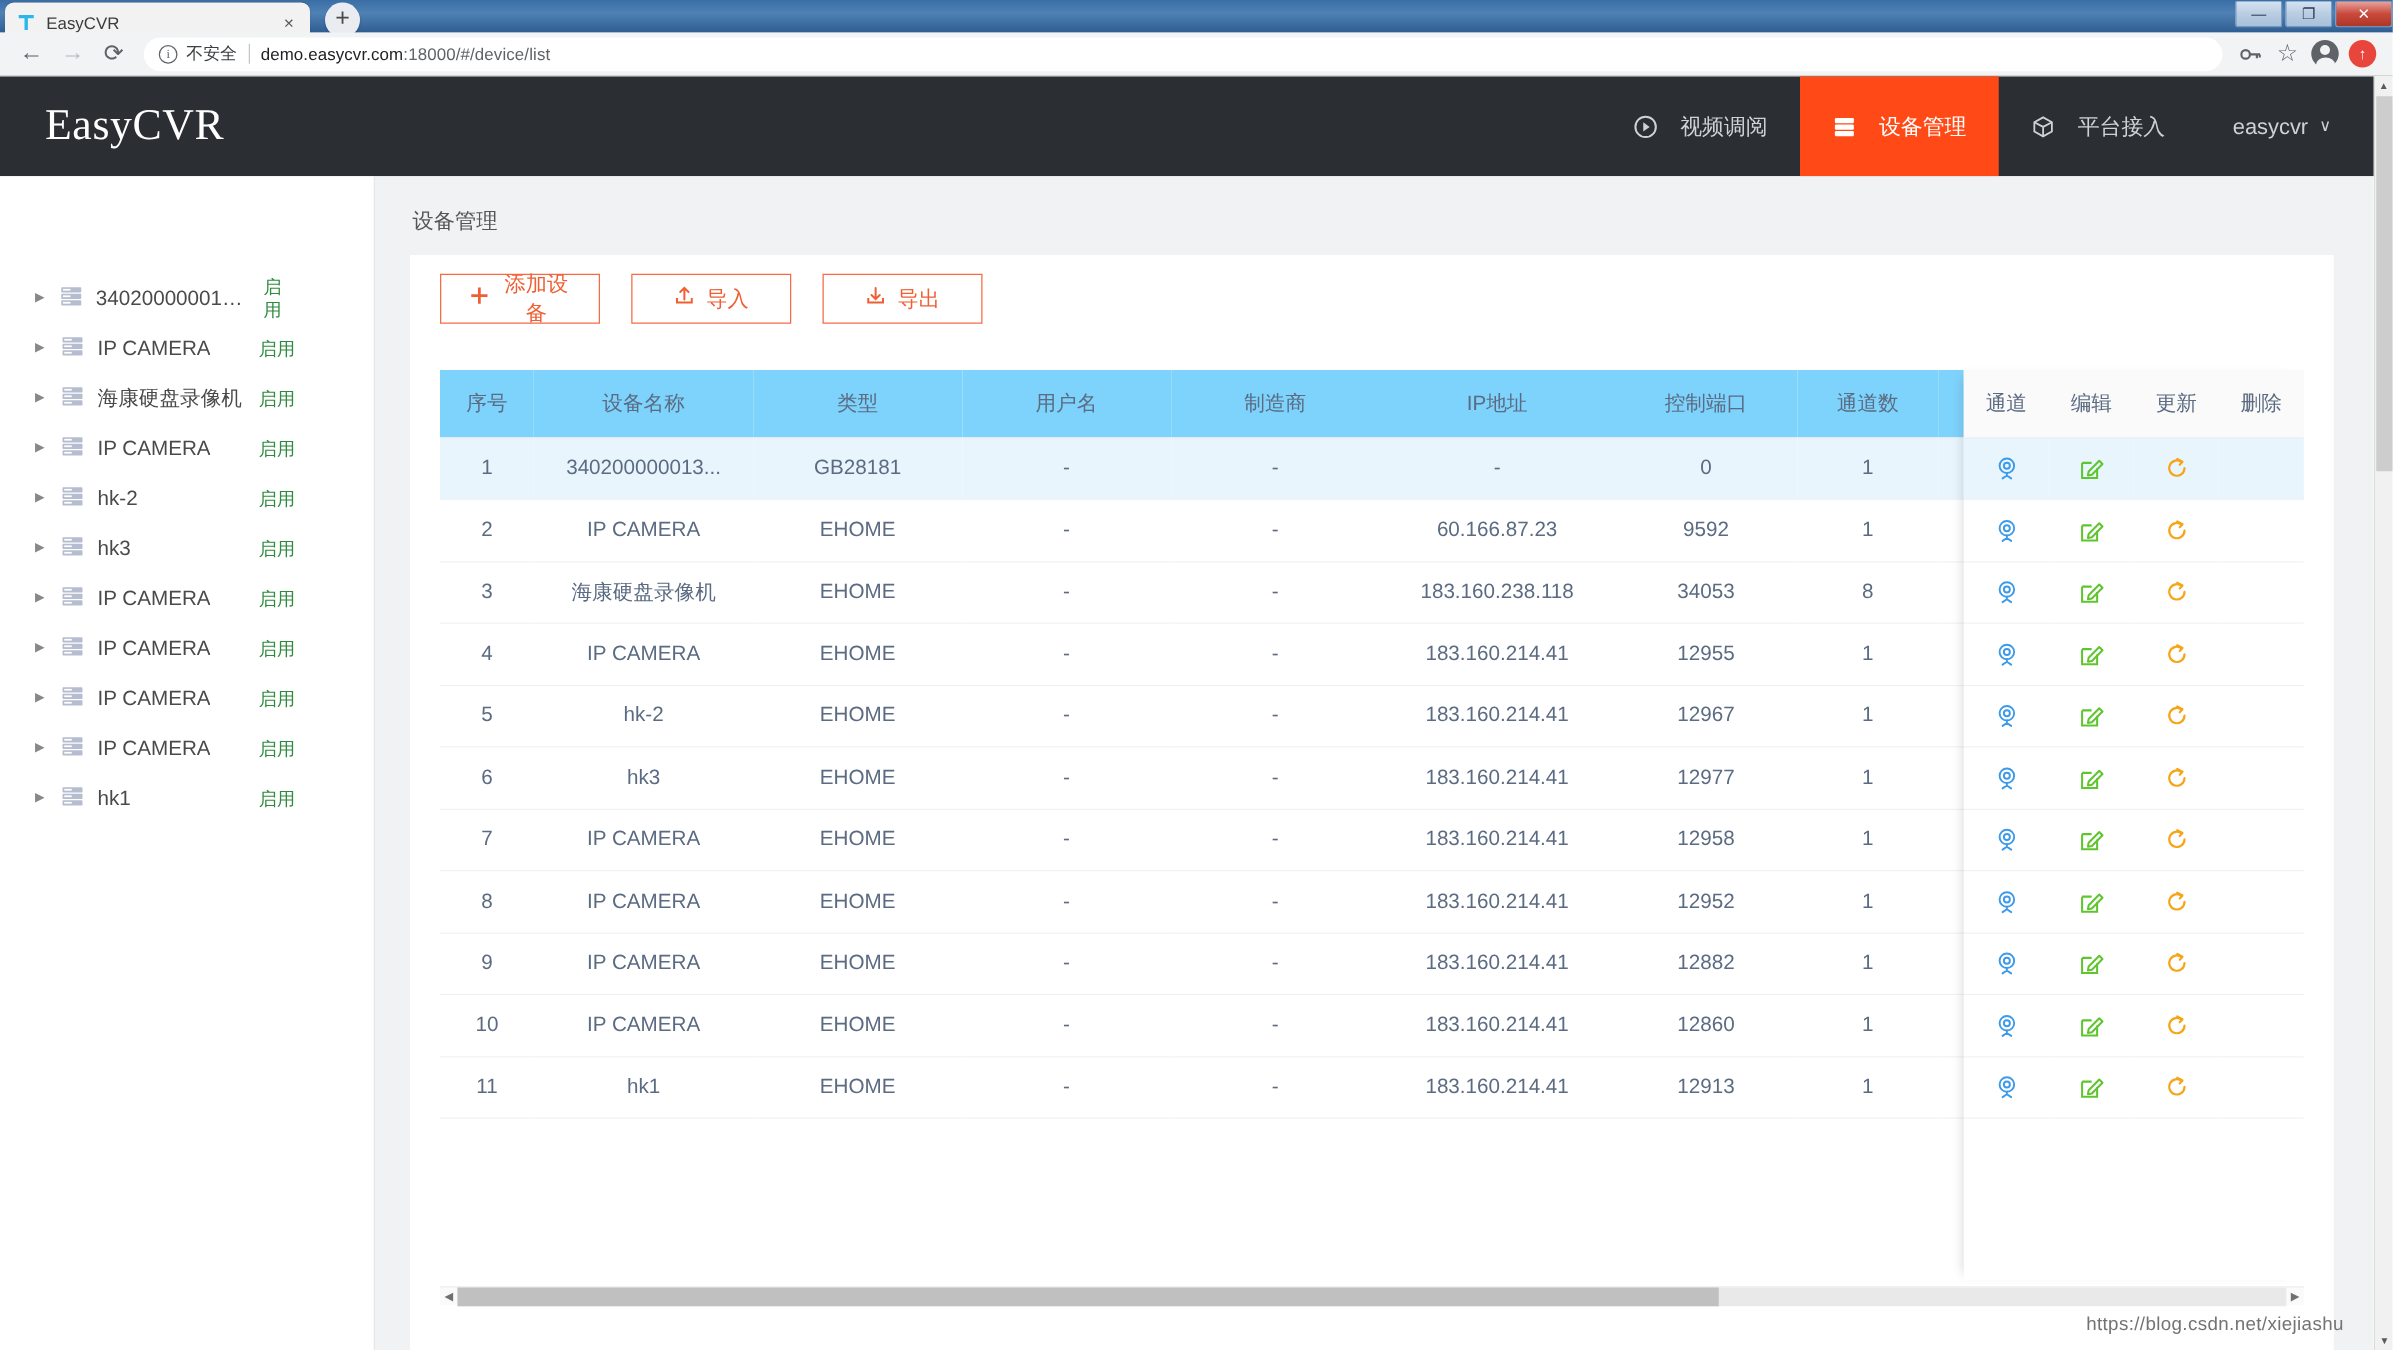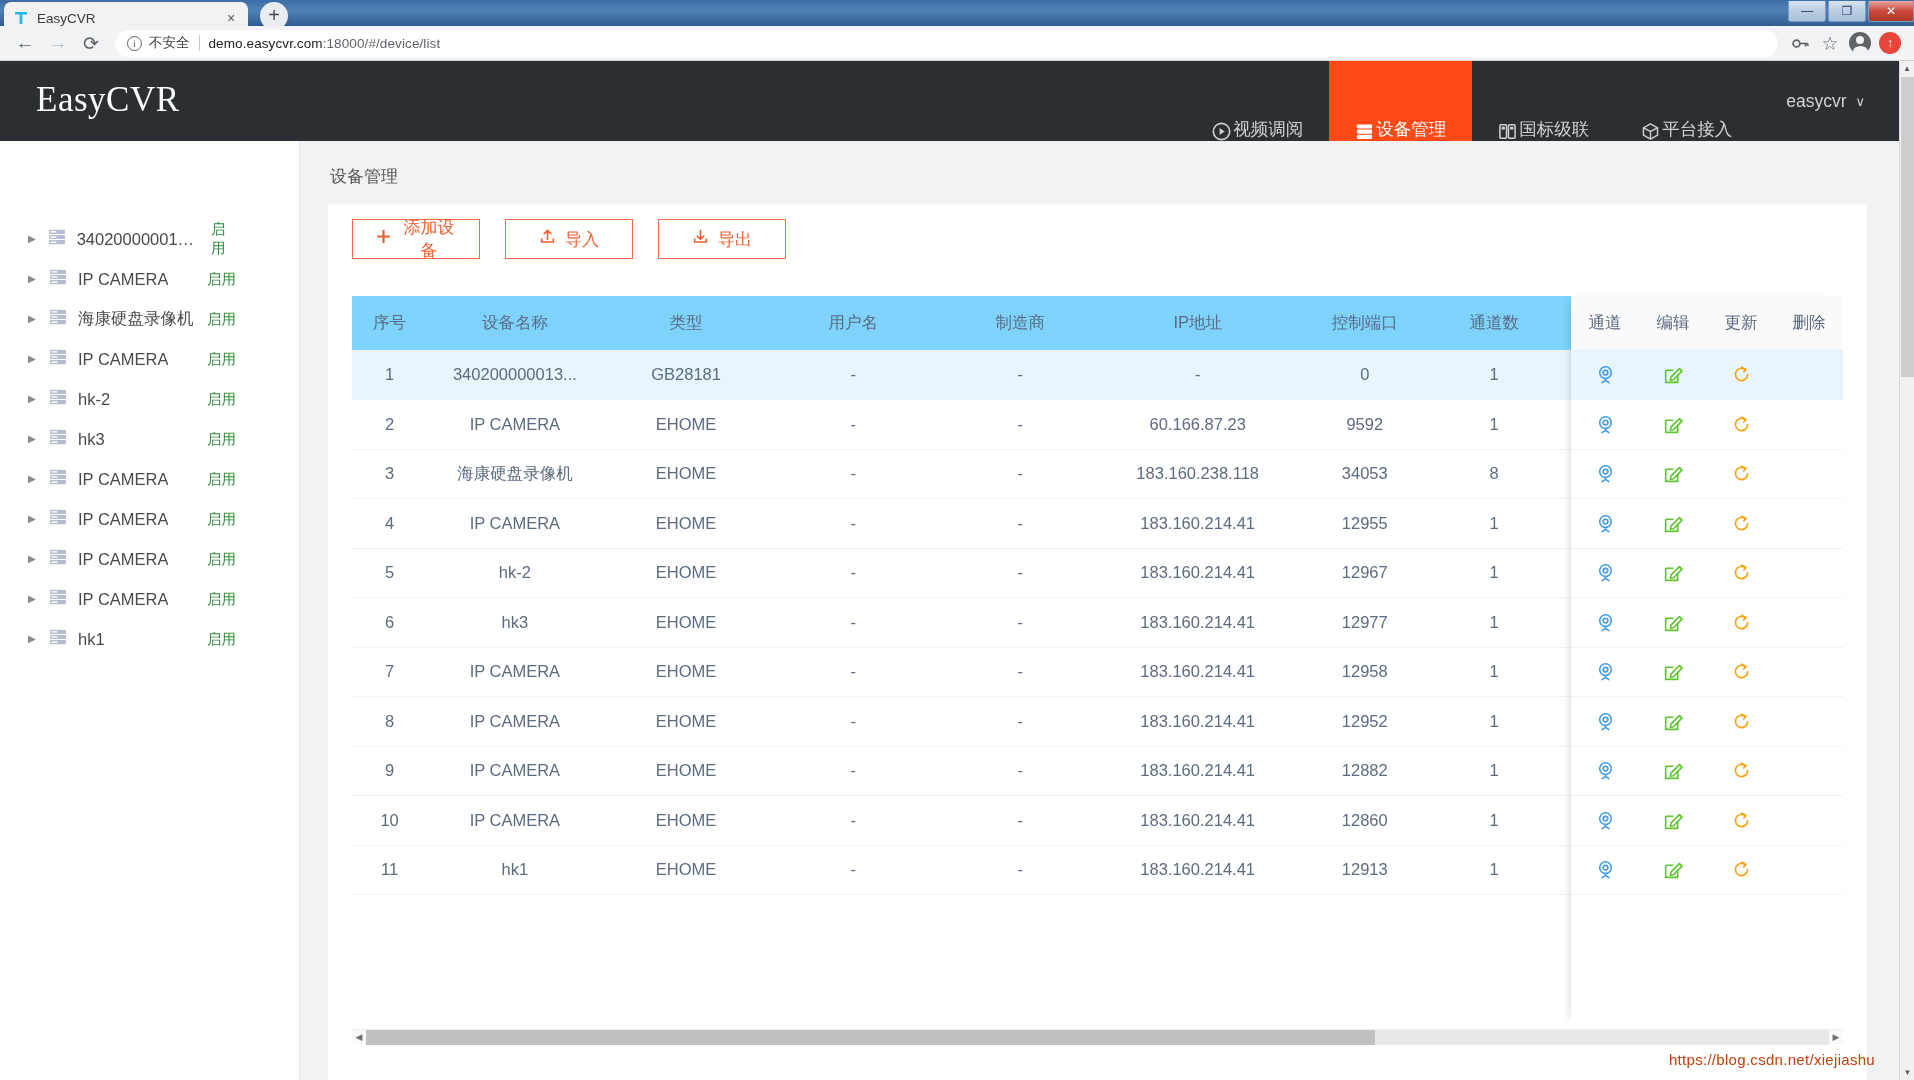--- a/index.html
+++ b/index.html
@@ -107,21 +107,21 @@
     position: absolute; left: 0; top: 0; width: 1899px; height: 80px;
     background: #2b2f33;
   }
   .brand {
     position: absolute; left: 36px; top: 19px;
     color: #fff; font-size: 35px; letter-spacing: .5px;
     font-family: "Liberation Serif", serif;
   }
   .navmenu { position: absolute; right: 0; top: 0; height: 80px; display: flex; align-items: stretch; }
   .navitem {
-    display: flex; align-items: flex-end; gap: 2px; padding: 0 26px;
+    display: flex; align-items: center; gap: 18px; padding: 0 26px;
     color: #cfd2d5; font-size: 17.5px; cursor: pointer;
   }
   .navitem.active { background: #ff4a17; color: #fff; }
   .navuser { display:flex; align-items:center; gap:9px; padding: 0 34px 0 28px; color:#cfd2d5; font-size:17.5px; }
   .chev { font-size: 13px; }
 
   .ico-play, .ico-server, .ico-grid, .ico-cube { width: 19px; height: 19px; display:block; }
 
   .sidebar {
     position: absolute; left: 0; top: 80px; width: 300px; height: 939px;
@@ -208,21 +208,21 @@
     background: #fff; box-shadow: -6px 0 9px -6px rgba(0,0,0,.18);
     pointer-events: none;
   }
   .frozen-cols table { width: 100%; border-collapse: collapse; table-layout: fixed; }
   .frozen-cols th { font-size: 16.5px; color:#5b6b82; font-weight: normal; height:54px; border-bottom:1px solid #ebeef5; background:#fafafa;}
   .frozen-cols td { height: 49.5px; border-bottom: 1px solid #f0f2f5; text-align:center; }
   .frozen-cols tr.hl td, .frozen-cols tr.hl th { background:#e8f5fd; }
 
   .watermark {
     position: absolute; right: 24px; bottom: 12px;
-    font-size: 15px; color: #c2410c; letter-spacing: .3px;
+    font-size: 15px; color: #737373; letter-spacing: .3px;
     font-family: "Liberation Sans", sans-serif;
   }
 </style>
 </head>
 <body>
 
 <div class="browser-titlebar">
   <div class="win-controls">
     <div class="win-btn">
         <span>—</span>
@@ -304,31 +304,20 @@
         <span>
           <svg class="ico-server" viewBox="0 0 20 20">
               <rect x="2" y="2.5" width="16" height="4.4" rx="1" fill="#fff"></rect>
               <rect x="2" y="8" width="16" height="4.4" rx="1" fill="#fff"></rect>
               <rect x="2" y="13.5" width="16" height="4.4" rx="1" fill="#fff"></rect>
             </svg>
         </span>
         <span>设备管理</span>
       </div>
 
-      <div class="navitem">
-        <span>
-          <svg class="ico-grid" viewBox="0 0 20 20">
-              <rect x="2" y="3" width="7" height="14" rx="1" fill="none" stroke="#cfd2d5" stroke-width="1.6"></rect>
-              <rect x="11" y="3" width="7" height="14" rx="1" fill="none" stroke="#cfd2d5" stroke-width="1.6"></rect>
-              <rect x="3.8" y="5" width="3.4" height="3" fill="#cfd2d5"></rect>
-              <rect x="12.8" y="5" width="3.4" height="3" fill="#cfd2d5"></rect>
-            </svg>
-        </span>
-        <span>国标级联</span>
-      </div>
 
       <div class="navitem">
         <span>
           <svg class="ico-cube" viewBox="0 0 20 20">
               <path d="M10 2l7.4 4.1v7.8L10 18l-7.4-4.1V6.1z" fill="none" stroke="#cfd2d5" stroke-width="1.5"></path>
               <path d="M2.6 6.1L10 10l7.4-3.9M10 10v8" fill="none" stroke="#cfd2d5" stroke-width="1.5"></path>
             </svg>
         </span>
         <span>平台接入</span>
       </div>

